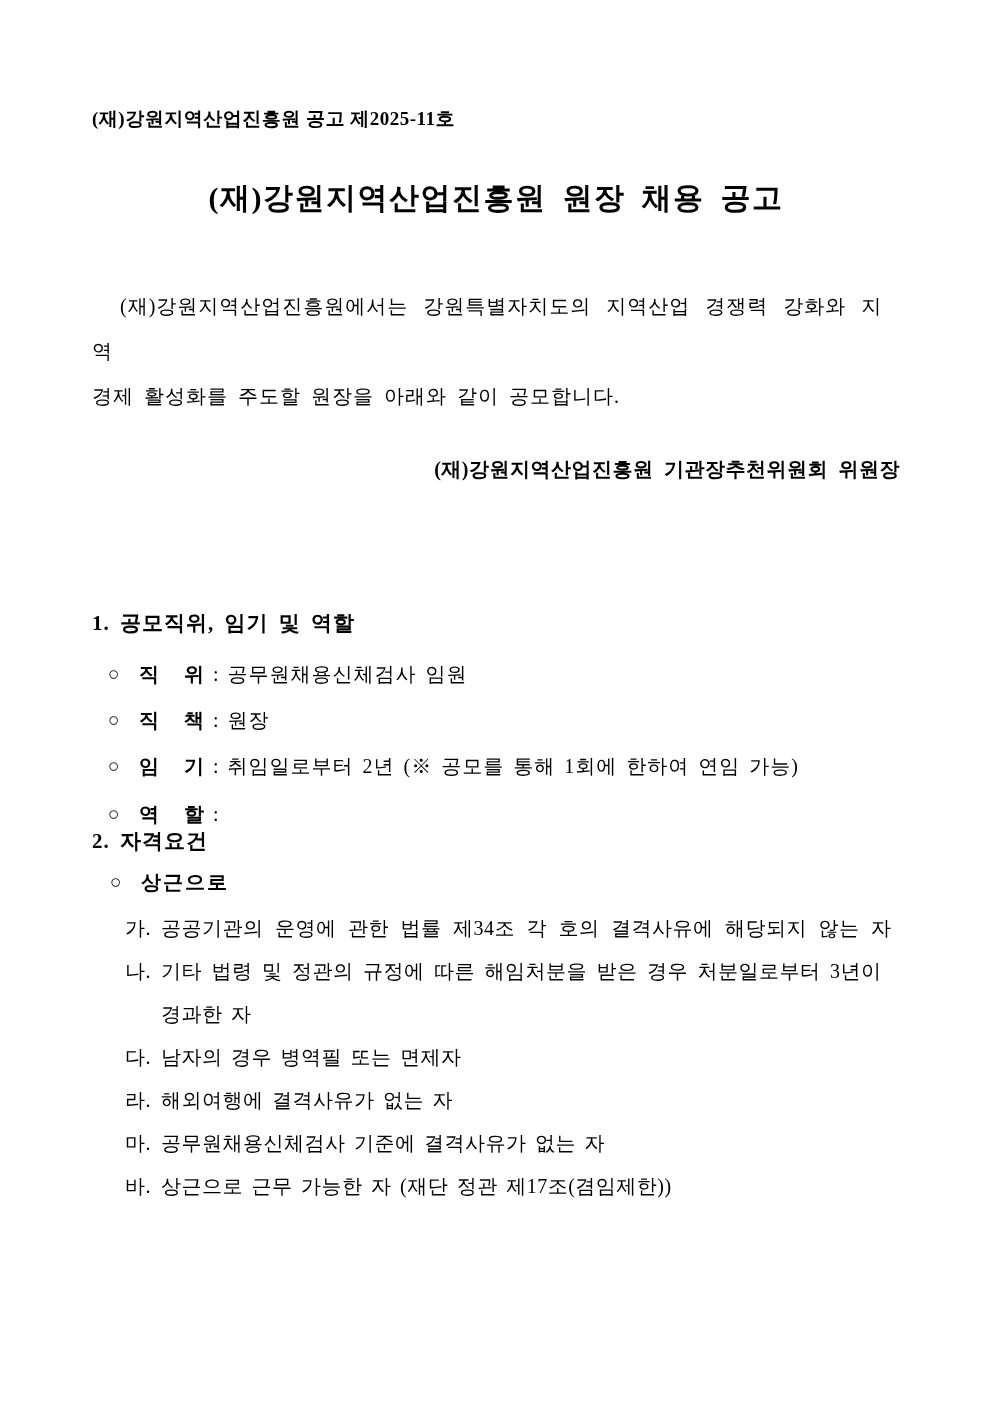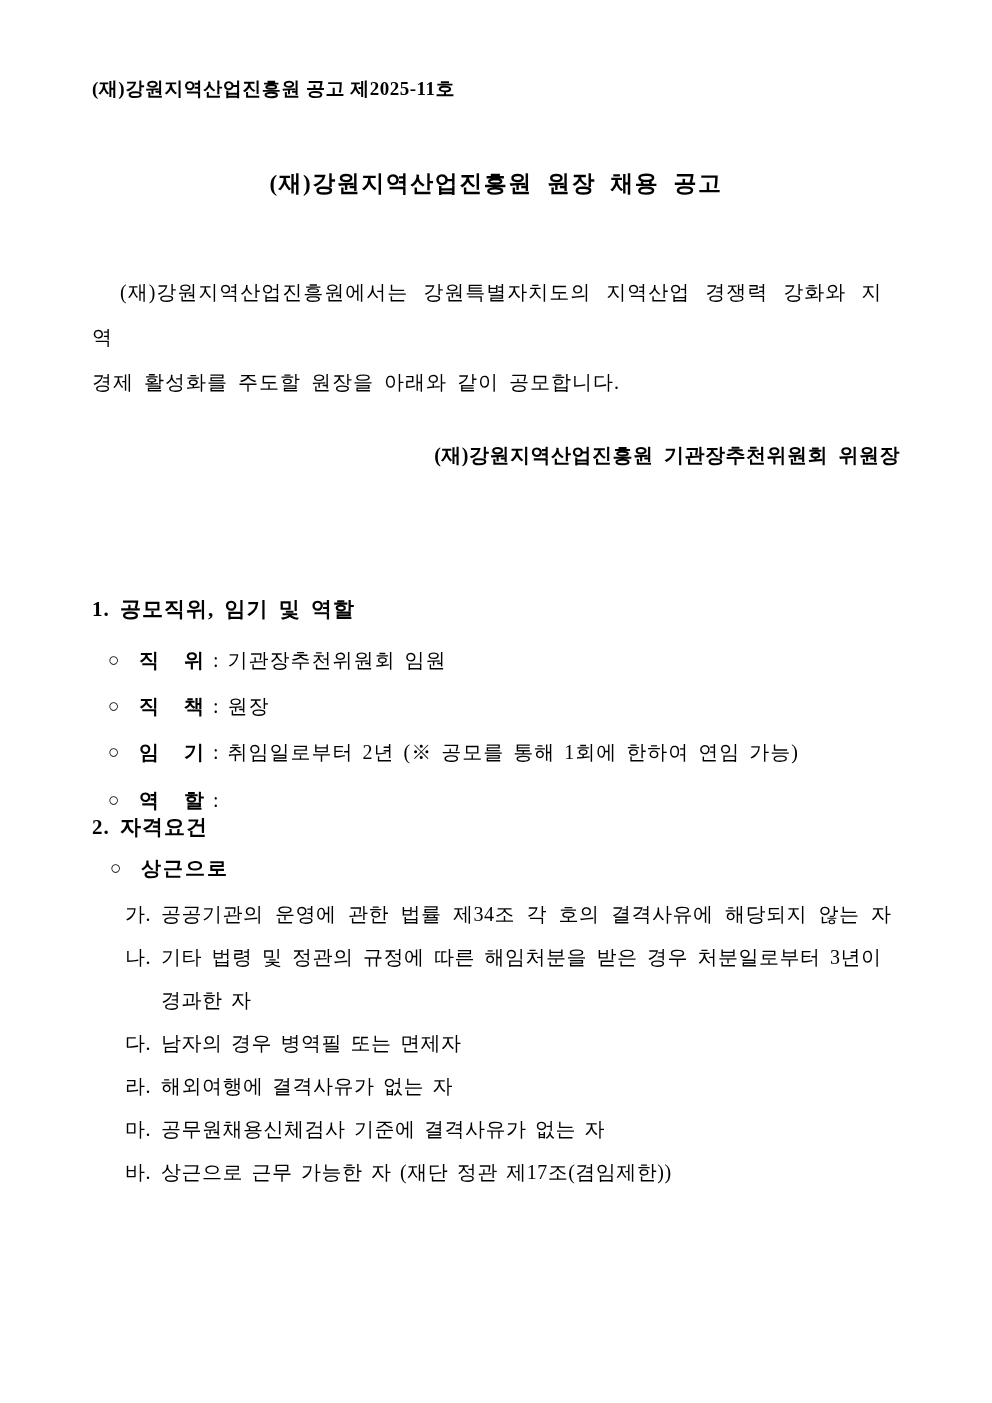--- a/index.html
+++ b/index.html
@@ -15,29 +15,29 @@
     font-family: "Liberation Serif", "DejaVu Serif", serif;
   }
   .page {
     box-sizing: border-box;
     width: 992px;
     height: 1403px;
     padding: 0 92px;
   }
   
   .doc-number {
-    margin-top: 76px;
+    margin-top: 106px;
     font-size: 19px;
     line-height: 26px;
     font-weight: bold;
     letter-spacing: 0.5px;
   }
   .title {
-    margin-top: 60px;
-    font-size: 23px;
+    margin-top: 44px;
+    font-size: 30px;
     line-height: 44px;
     font-weight: bold;
     text-align: center;
     letter-spacing: 1.5px;
     word-spacing: 7px;
   }
   
   .intro {
     margin-top: 64px;
     font-size: 20px;
@@ -143,21 +143,21 @@
   <div class="date-block">
     <div>(재)강원지역산업진흥원 기관장추천위원회 위원장</div>
   </div>
 
   <div class="sec-heading sec1-heading">1. 공모직위, 임기 및 역할</div>
 
   <div class="s1-row first">
     <span class="bullet">○</span>
     <span class="s1-label">직    위</span>
     <span class="s1-colon">:</span>
-    <span class="s1-value">기관장추천위원회 임원</span>
+    <span class="s1-value">공무원채용신체검사 임원</span>
   </div>
 
   <div class="s1-row">
     <span class="bullet">○</span>
     <span class="s1-label">직    책</span>
     <span class="s1-colon">:</span>
     <span class="s1-value">원장</span>
   </div>
 
   <div class="s1-row">

